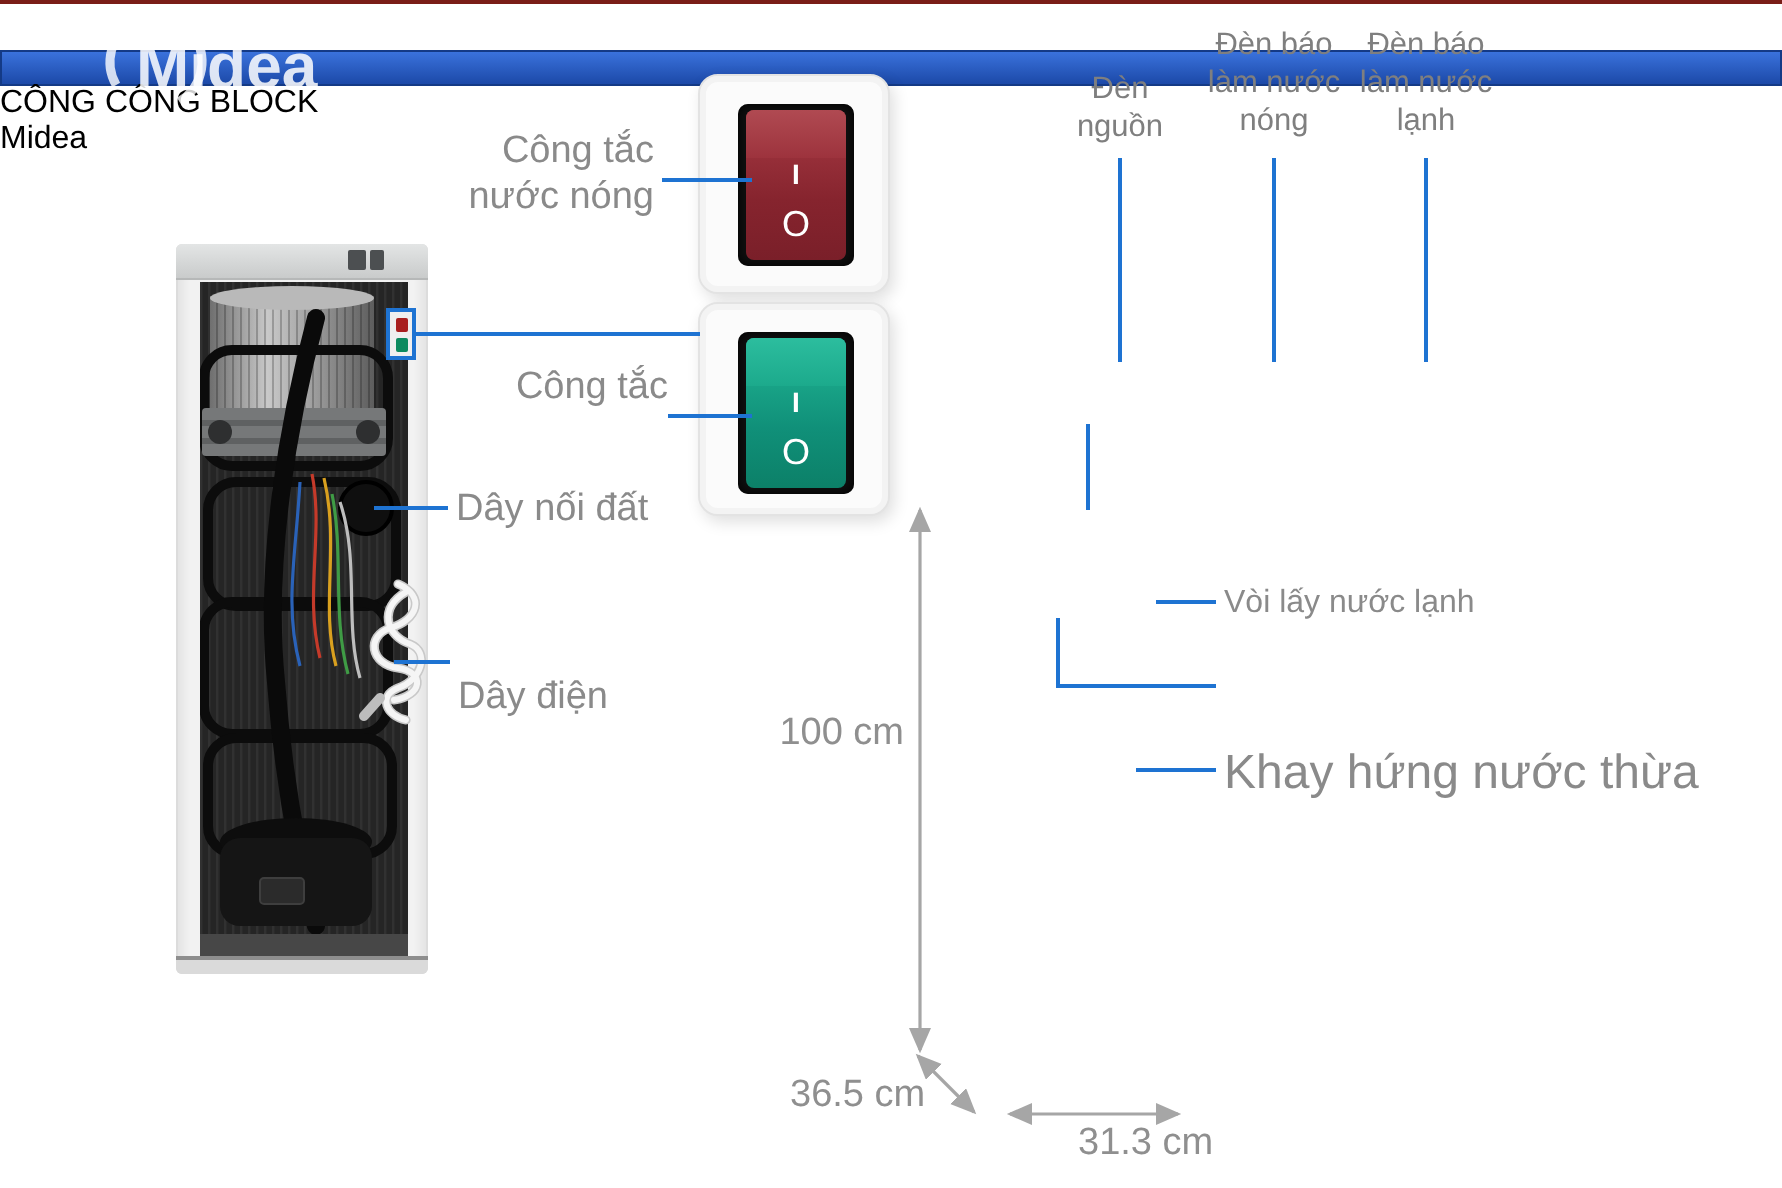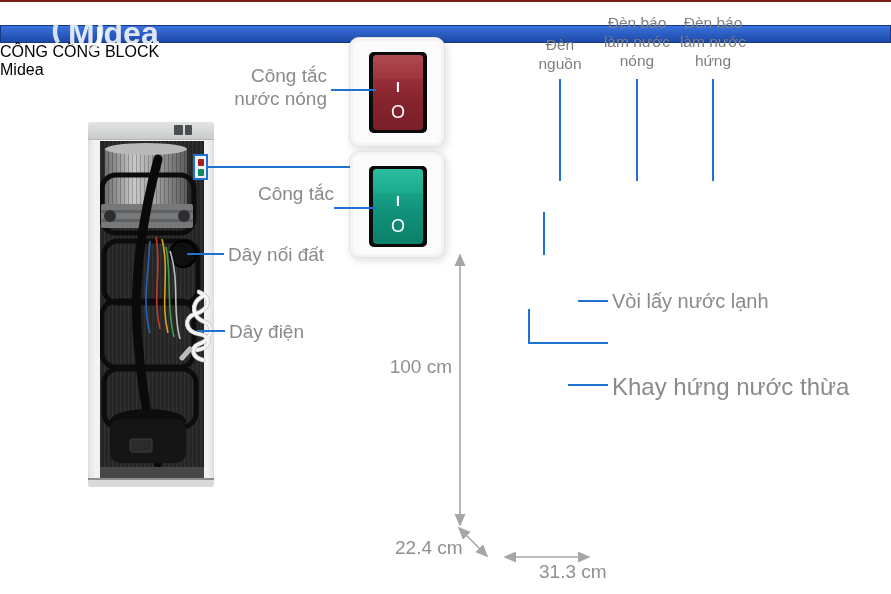--- a/index.html
+++ b/index.html
@@ -284,38 +284,38 @@
   <div class="callout" style="left:568px;top:384px;width:40px;height:2px;"></div>
 
   <div class="lbl center" style="left:205px;top:64px;width:122px;">
     <div>Công tắc</div>
     <div>nước nóng</div>
   </div>
   <div class="lbl center" style="left:222px;top:182px;width:112px;">
     <div>Công tắc</div>
   </div>
   <div class="lbl" style="left:228px;top:243px;">Dây nối đất</div>
-  <div class="lbl" style="left:229px;top:320px;">Dây điện</div>
+  <div class="lbl" style="left:229px;top:337px;">Dây điện</div>
 
   <div class="panel-lbl" style="left:527px;top:35px;width:66px;">
     <div>Đèn</div>
     <div>nguồn</div>
   </div>
   <div class="panel-lbl" style="left:598px;top:13px;width:78px;">
     <div>Đèn báo</div>
     <div>làm nước</div>
     <div>nóng</div>
   </div>
   <div class="panel-lbl" style="left:674px;top:13px;width:78px;">
     <div>Đèn báo</div>
     <div>làm nước</div>
-    <div>hứng</div>
-  </div>
-
-  <div class="lbl" style="left:612px;top:290px;font-size:20px;">Vòi lấy nước lạnh</div>
+    <div>lạnh</div>
+  </div>
+
+  <div class="lbl" style="left:612px;top:290px;font-size:16px;">Vòi lấy nước lạnh</div>
   <div class="lbl" style="left:612px;top:375px;font-size:24px;">Khay hứng nước thừa</div>
 
   <svg class="abs" style="left:451px;top:248px;" width="18" height="284" viewBox="0 0 18 284">
     <defs>
         <marker id="ahv" markerWidth="9" markerHeight="8" refX="7" refY="3.5" orient="auto-start-reverse">
       <path d="M0,0 L8,3.5 L0,7 Z" fill="#a6a6a6"></path>
         </marker>
       </defs>
     <line x1="9" y1="7" x2="9" y2="277" stroke="#a6a6a6" stroke-width="1.6" marker-start="url(#ahv)" marker-end="url(#ahv)"></line>
   </svg>
@@ -330,16 +330,16 @@
   <svg class="abs" style="left:497px;top:549px;" width="100" height="16" viewBox="0 0 100 16">
     <defs>
         <marker id="ahh" markerWidth="9" markerHeight="8" refX="7" refY="3.5" orient="auto-start-reverse">
       <path d="M0,0 L8,3.5 L0,7 Z" fill="#a6a6a6"></path>
         </marker>
       </defs>
     <line x1="8" y1="8" x2="92" y2="8" stroke="#a6a6a6" stroke-width="1.6" marker-start="url(#ahh)" marker-end="url(#ahh)"></line>
   </svg>
 
   <div class="dim-lbl" style="left:388px;top:356px;width:64px;text-align:right;">100 cm</div>
-  <div class="dim-lbl" style="left:395px;top:537px;">22.4 cm</div>
+  <div class="dim-lbl" style="left:395px;top:537px;">36.5 cm</div>
   <div class="dim-lbl" style="left:539px;top:561px;">31.3 cm</div>
 
 </div>
 
 </body></html>

